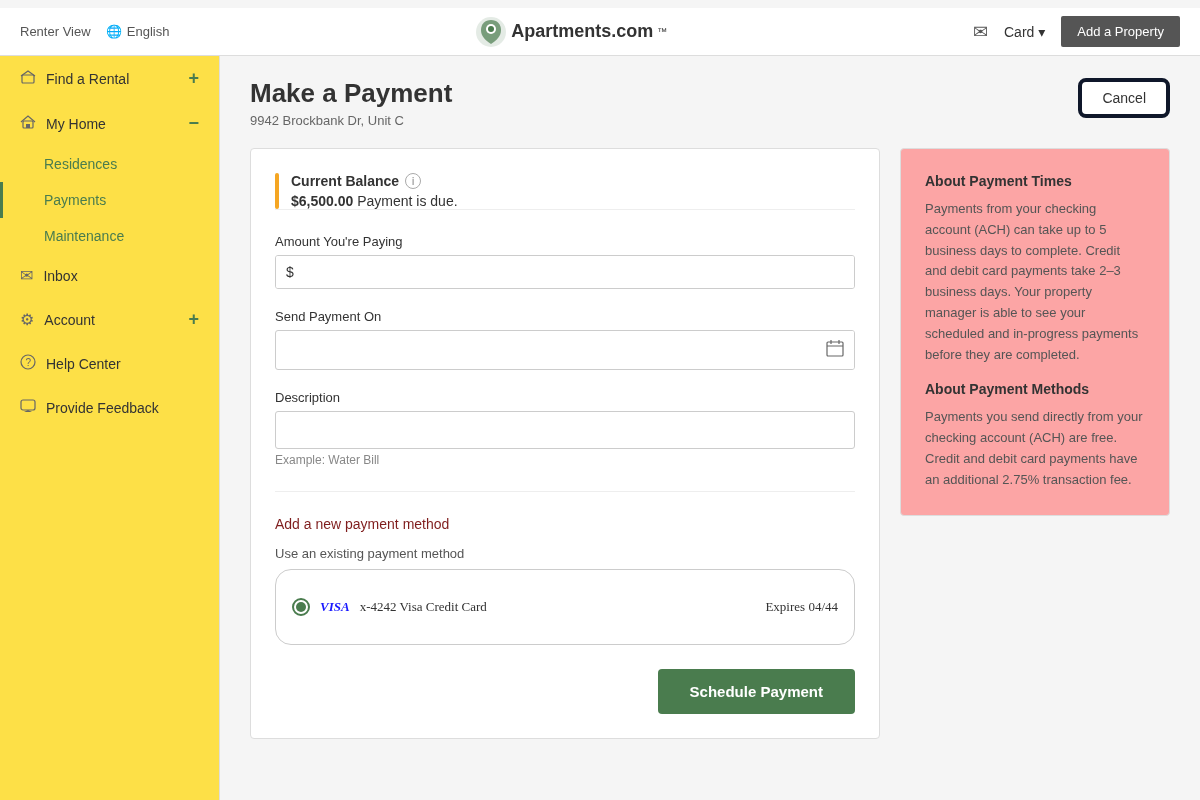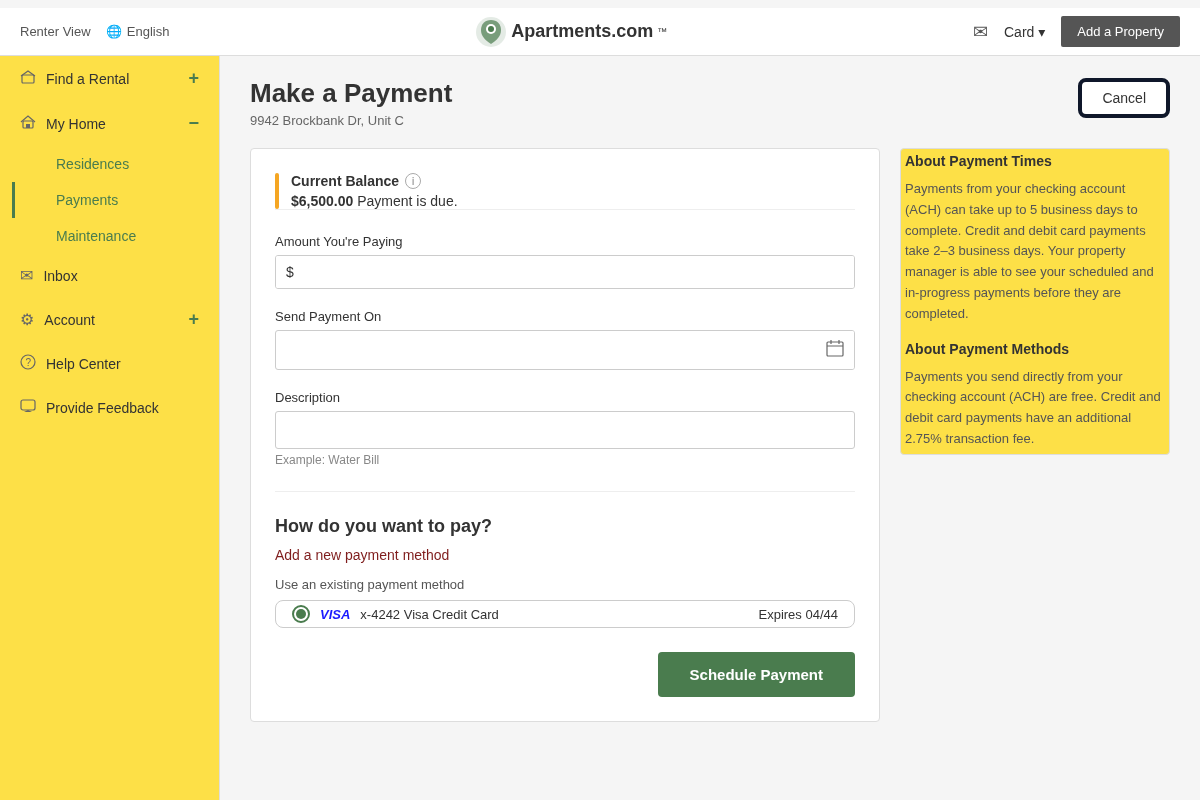--- a/index.html
+++ b/index.html
@@ -57,21 +57,21 @@
       padding: 12px 20px;
       font-size: 14px;
       color: #333;
       cursor: pointer;
       position: relative;
     }
     .sidebar-item .icon { font-size: 16px; color: #666; }
     .sidebar-item .plus-btn { margin-left: auto; color: #4a7c4e; font-size: 18px; font-weight: bold; }
     .sidebar-item .minus-btn { margin-left: auto; color: #4a7c4e; font-size: 18px; font-weight: bold; }
 
-    .sidebar-sub { padding-left: 12px; }
+    .sidebar-sub { padding-left: 0; }
     .sidebar-sub-item {
       padding: 10px 20px 10px 44px;
       font-size: 14px;
       color: #4a7c4e;
       cursor: pointer;
       position: relative;
     }
     .sidebar-sub-item.active-payments {
       color: #4a7c4e;
       font-weight: 500;
@@ -262,23 +262,24 @@
     .existing-label {
       font-size: 13px;
       color: #555;
       margin: 14px 0 8px;
     }
     .payment-option {
       display: flex;
       align-items: center;
       justify-content: space-between;
       border: 1px solid #ccc;
-      border-radius: 8px;
-      padding: 4px 16px;
-      cursor: pointer;
+      border-radius: 16px;
+      padding: 28px 16px;
+      cursor: pointer;
+      font-family: Liberation Serif, serif;
     }
     .payment-option-left { display: flex; align-items: center; gap: 10px; }
     .radio-selected {
       width: 18px;
       height: 18px;
       border-radius: 50%;
       border: 2px solid #4a7c4e;
       display: flex;
       align-items: center;
       justify-content: center;
@@ -315,24 +316,24 @@
       border-radius: 4px;
       cursor: pointer;
     }
 
     
     .info-panel {
       width: 270px;
       flex-shrink: 0;
     }
     .info-card {
-      background: #fde047;
+      background: #fca5a5;
       border: 1px solid #ddd;
       border-radius: 4px;
-      padding: 4px;
+      padding: 24px;
     }
     .info-section-title {
       font-size: 14px;
       font-weight: bold;
       color: #333;
       margin-bottom: 10px;
     }
     .info-text {
       font-size: 13px;
       color: #555;
@@ -498,21 +499,20 @@
           </div>
         </div>
 
         <div class="form-group-full">
           <label>Description</label>
           <input type="text" value="" style="">
           <div class="form-hint">Example: Water Bill</div>
         </div>
 
         <div class="payment-method-section">
-          <div class="payment-section-title">How do you want to pay?</div>
           <a class="add-payment-link">Add a new payment method</a>
           <div class="existing-label">Use an existing payment method</div>
           <div class="payment-option">
             <div class="payment-option-left">
               <div class="radio-selected"></div>
               <span class="visa-label">VISA</span>
               <span class="card-info">x-4242 Visa Credit Card</span>
             </div>
             <span class="card-expires">Expires 04/44</span>
           </div>

